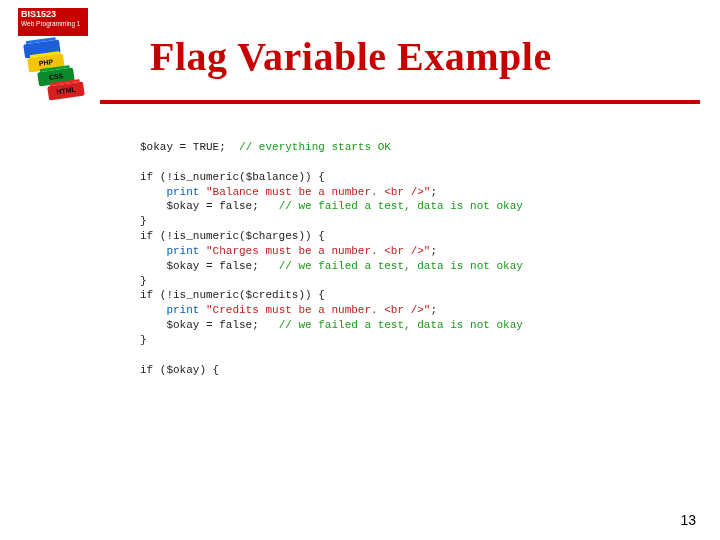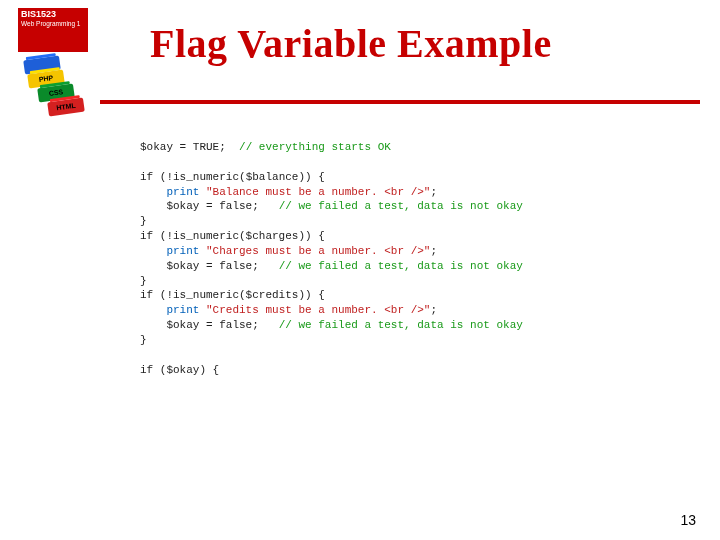--- a/index.html
+++ b/index.html
@@ -16,21 +16,21 @@
     height: 110px;
   }
   .logo-box {
     position: absolute;
     left: 18px;
     top: 8px;
     width: 72px;
   }
   .logo-red {
     width: 70px;
-    height: 44px;
+    height: 28px;
     background: #c60000;
     color: #fff;
     font-size: 9px;
     line-height: 1.1;
     padding: 2px 3px;
     font-weight: bold;
   }
   .logo-red .sub { font-size: 6.5px; font-weight: normal; display: block; }
   .legos { position: relative; height: 60px; margin-top: 4px; }
   .brick {
@@ -52,21 +52,21 @@
     border-radius: 1px;
   }
   .b-blue   { width: 36px; height: 14px; background: #1e5fd8; left: 6px;  top: 2px; }
   .b-yellow { width: 36px; height: 14px; background: #f5c400; left: 10px; top: 16px; }
   .b-green  { width: 36px; height: 14px; background: #0a8a2a; left: 20px; top: 30px; }
   .b-red    { width: 36px; height: 14px; background: #d42020; left: 30px; top: 44px; }
 
   .title {
     position: absolute;
     left: 150px;
-    top: 20px;
+    top: 33px;
     font-family: "Times New Roman", Times, serif;
     font-size: 40px;
     color: #c60000;
     font-weight: 600;
     letter-spacing: 0.5px;
   }
   .hr-red {
     position: absolute;
     left: 100px;
     right: 20px;

